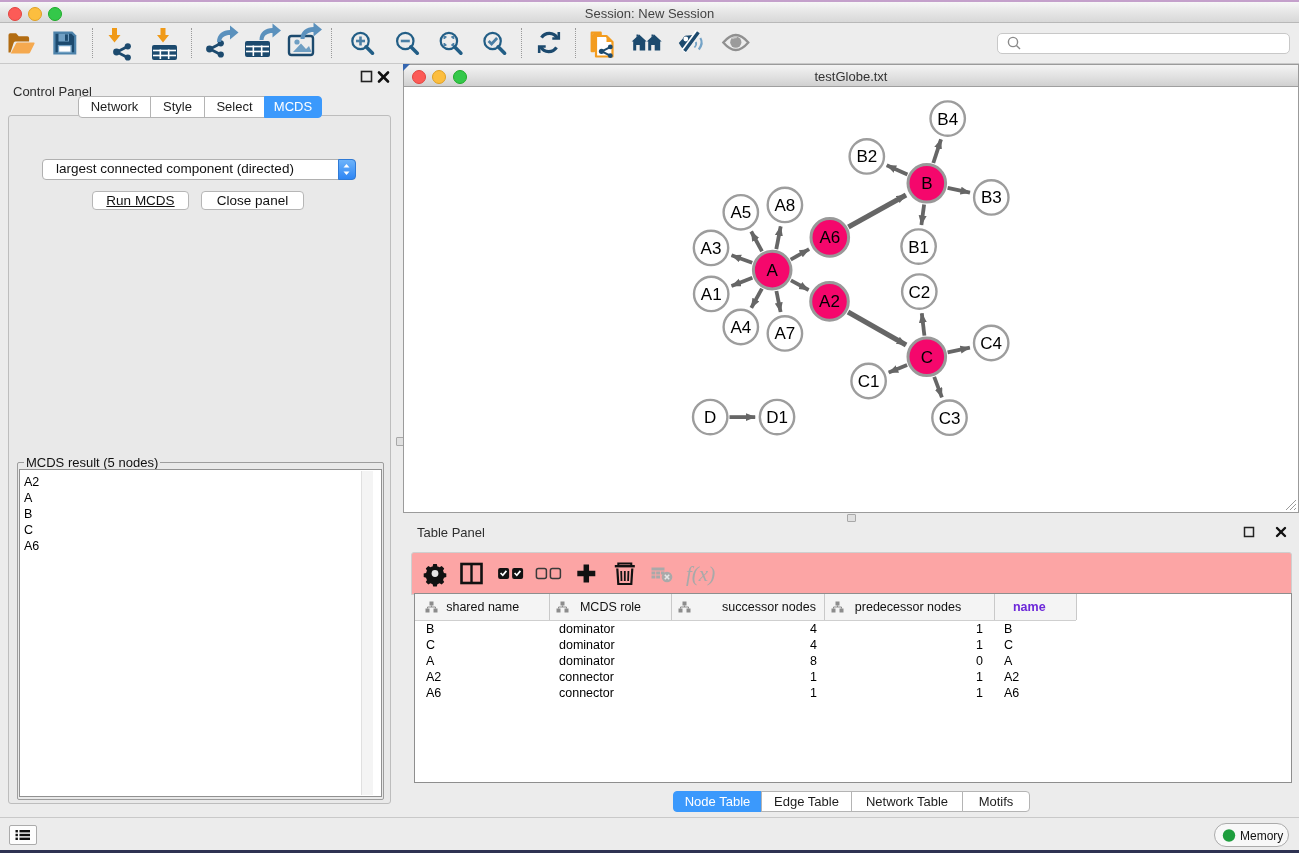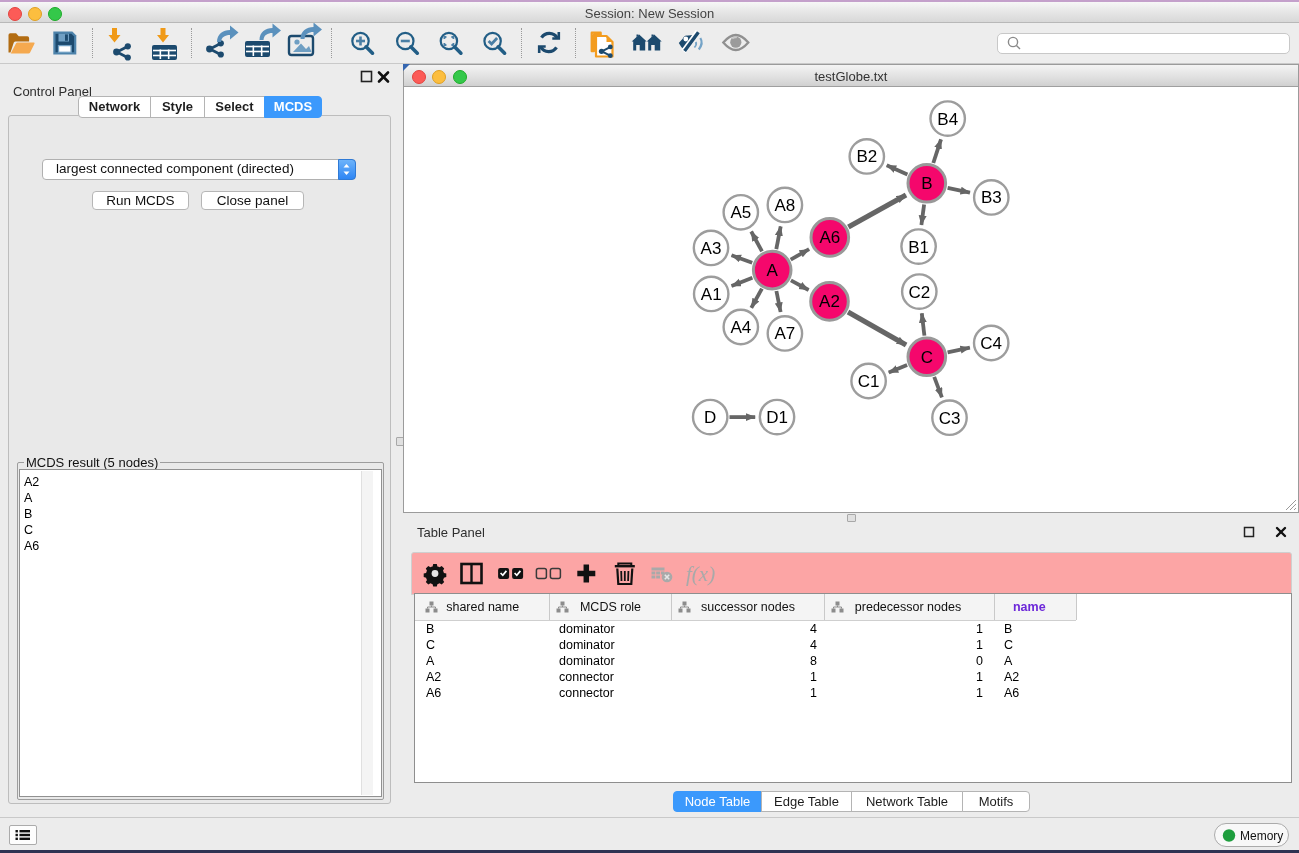--- a/index.html
+++ b/index.html
@@ -13,21 +13,21 @@
   .tl{position:absolute;width:12px;height:12px;border-radius:50%;top:5px;}
   #title-text{position:absolute;top:4px;left:0;width:100%;text-align:center;font-size:13px;color:#434343;}
   
   #toolbar{left:0;top:23px;width:1299px;height:40px;background:#ededed;border-bottom:1px solid #c9c9c9;}
   .tsep{position:absolute;top:5px;height:30px;width:1px;border-left:1px dotted #9a9a9a;}
   
   #search{position:absolute;left:997px;top:10px;width:291px;height:19px;background:#fff;border:1px solid #c8c8c8;border-radius:5px;}
   
   #cp-title{left:13px;top:84px;font-size:13px;color:#2e2e2e;}
   #cp-box{left:8px;top:115px;width:381px;height:687px;background:#e9e9e9;border:1px solid #bdbdbd;border-radius:3px;}
-  .tab{position:absolute;top:96px;height:20px;background:#fff;border:1px solid #b4b4b4;font-size:13px;color:#1d1d1d;text-align:center;line-height:20px;font-weight:bold;}
+  .tab{position:absolute;top:96px;height:20px;background:#fff;border:1px solid #b4b4b4;font-size:13px;color:#1d1d1d;text-align:center;line-height:20px;}
   .tabsel{background:#3b99fc;color:#fff;border-color:#3b99fc;}
   #opt-label{left:0px;top:136px;width:400px;text-align:center;font-size:13.5px;color:#111;}
   #dropdown{left:42px;top:159px;width:312px;height:19px;background:#fff;border:1px solid #b0b0b0;border-radius:4px;}
   #dd-text{position:absolute;left:13px;top:1px;font-size:13.5px;color:#111;}
   #dd-btn{position:absolute;right:-1px;top:-1px;width:16px;height:19px;background:linear-gradient(#6db3fa,#2e86f4);border-radius:0 4px 4px 0;border:1px solid #2f7ad6;}
   .btn{position:absolute;top:191px;height:17px;background:#fff;border:1px solid #b6b6b6;border-radius:4px;font-size:13.5px;color:#111;text-align:center;line-height:17px;}
   
   #fieldset{left:17px;top:462px;width:365px;height:336px;border:1px solid #9d9d9d;border-radius:2px;}
   #fieldset-legend{position:absolute;left:6px;top:-8px;background:#e9e9e9;padding:0 2px;font-size:13px;color:#111;}
   #mcds-list{position:absolute;left:1px;top:6px;width:361px;height:326px;background:#fff;border:1px solid #919191;}
@@ -229,21 +229,21 @@
   <div class="tab" style="left:150px;width:53px;">Style</div>
   <div class="tab" style="left:204px;width:59px;">Select</div>
   <div class="tab tabsel" style="left:264px;width:56px;border-radius:0 4px 4px 0;">MCDS</div>
   <div id="dropdown" class="abs">
     <div id="dd-text">largest connected component (directed)</div>
     <div id="dd-btn"><svg width="16" height="19" xmlns="http://www.w3.org/2000/svg">
           <path d="M 4.5,7.5 L 7.5,4 L 10.5,7.5 Z" fill="#fff"></path>
           <path d="M 4.5,11.5 L 7.5,15 L 10.5,11.5 Z" fill="#fff"></path>
         </svg></div>
   </div>
-  <div class="btn" style="left:92px;width:95px;">Run MCDS</div>
+  <div class="btn" style="left:92px;width:95px;text-decoration:underline;">Run MCDS</div>
   <div class="btn" style="left:201px;width:101px;">Close panel</div>
   <div id="fieldset" class="abs">
     <div id="fieldset-legend">MCDS result (5 nodes)</div>
     <div id="mcds-list">
       <div class="mcds-item" style="top:5px;">A2</div>
       <div class="mcds-item" style="top:21px;">A</div>
       <div class="mcds-item" style="top:37px;">B</div>
       <div class="mcds-item" style="top:53px;">C</div>
       <div class="mcds-item" style="top:69px;">A6</div>
       <div id="mcds-scroll"></div>
@@ -399,21 +399,21 @@
 </svg></div>
   <div id="tp-table" class="abs">
     <div style="position:absolute;left:0;top:0;width:661px;height:26px;background:#f4f4f4;border-bottom:1px solid #cfcfcf;"></div>
 <div style="position:absolute;left:133.5px;top:0;width:1px;height:26px;background:#c9c9c9;"></div>
 <div style="position:absolute;left:256px;top:0;width:1px;height:26px;background:#c9c9c9;"></div>
 <div style="position:absolute;left:408.5px;top:0;width:1px;height:26px;background:#c9c9c9;"></div>
 <div style="position:absolute;left:579px;top:0;width:1px;height:26px;background:#c9c9c9;"></div>
 <div style="position:absolute;left:661px;top:0;width:1px;height:26px;background:#c9c9c9;"></div>
 <div style="position:absolute;left:7.700000000000003px;top:6px;width:120px;text-align:center;font-size:12.5px;color:#111;">shared name</div>
 <div style="position:absolute;left:135.5px;top:6px;width:120px;text-align:center;font-size:12.5px;color:#111;">MCDS role</div>
-<div style="position:absolute;left:273px;top:6px;width:120px;text-align:center;font-size:12.5px;color:#111;">successor nodes</div>
+<div style="position:absolute;left:273px;top:6px;width:120px;text-align:center;font-size:12.5px;color:#111;padding-left:21px;">successor nodes</div>
 <div style="position:absolute;left:433px;top:6px;width:120px;text-align:center;font-size:12.5px;color:#111;">predecessor nodes</div>
 <div style="position:absolute;left:554.3px;top:6px;width:120px;text-align:center;font-size:12.5px;color:#6d28d9;font-weight:bold;">name</div>
 <svg class="abs" style="left:10.4px;top:7px;" width="13" height="12" xmlns="http://www.w3.org/2000/svg">
 <g fill="#8c8c8c">
           <rect x="4.5" y="0.5" width="4" height="4"></rect>
           <rect x="0.5" y="7.5" width="4" height="4"></rect>
           <rect x="8.5" y="7.5" width="4" height="4"></rect>
         </g>
 <g stroke="#8c8c8c" stroke-width="1">
           <path d="M 2.5,7.5 V 6 H 10.5 V 7.5 M 6.5,6 V 4.5" fill="none"></path>

